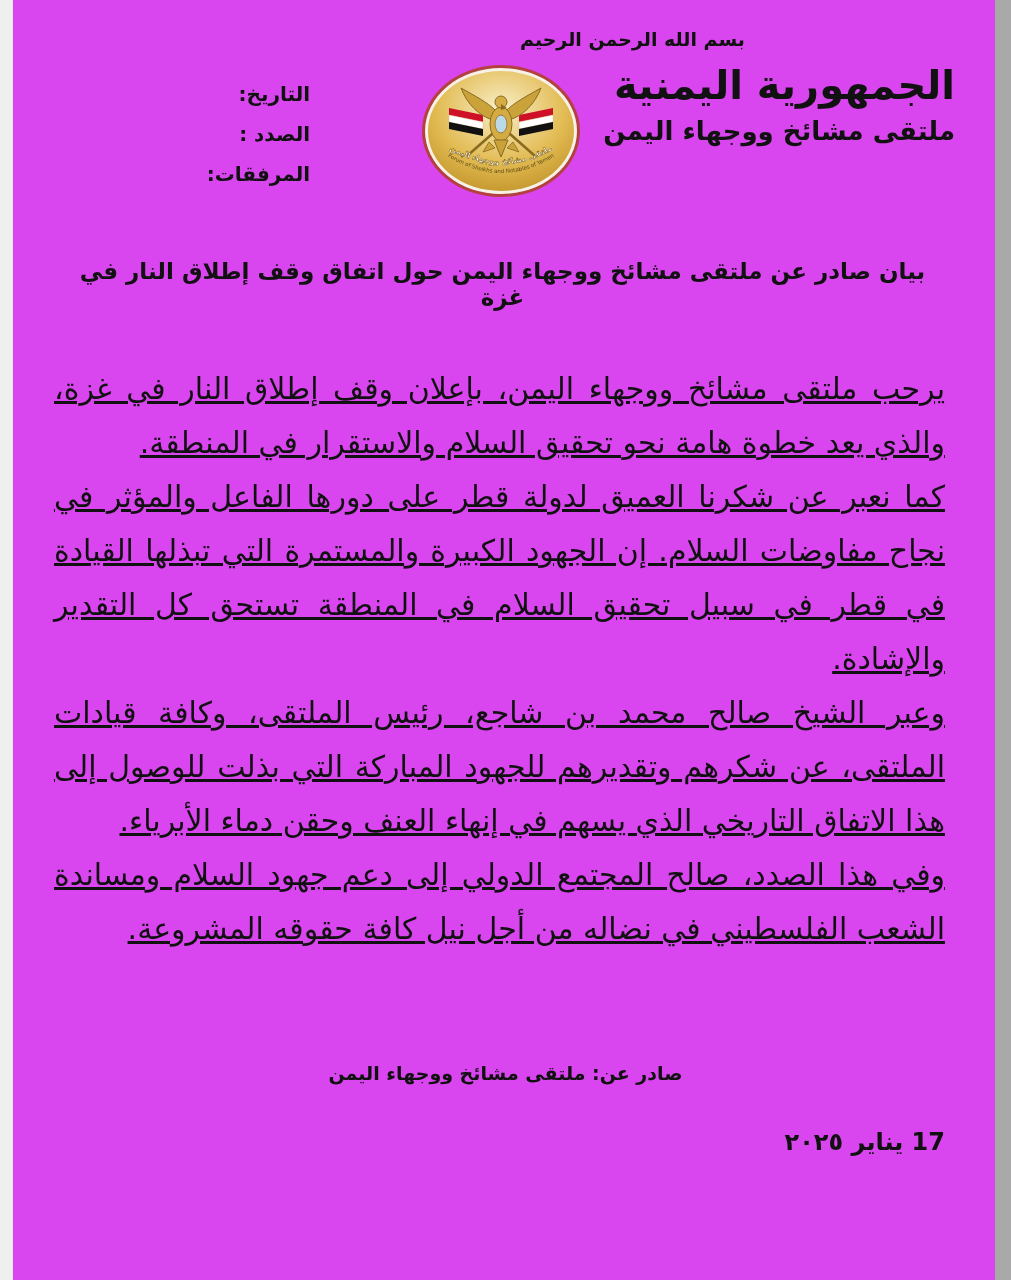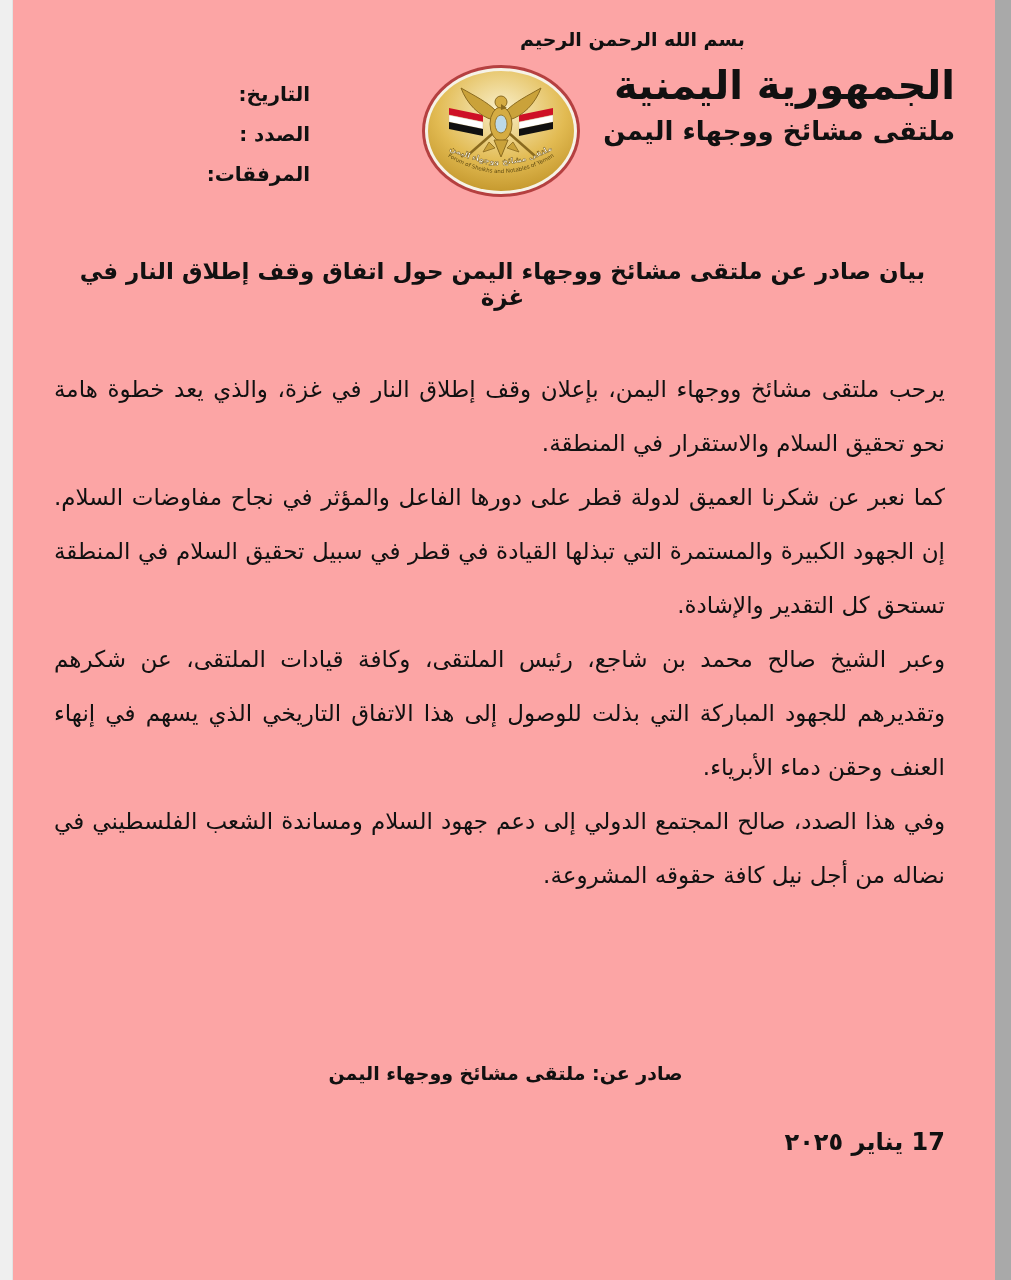--- a/index.html
+++ b/index.html
@@ -4,21 +4,21 @@
 <style>
   html, body {
     margin: 0;
     padding: 0;
     background: #ffffff;
   }
   .page {
     position: relative;
     width: 1011px;
     height: 1280px;
-    background: #fca5a5;
+    background: #d946ef;
     overflow: hidden;
     direction: rtl;
     font-family: "DejaVu Sans", sans-serif;
     color: #111111;
   }
   
   .scan-edge-right {
     position: absolute;
     top: 0; right: 0;
     width: 16px; height: 100%;
@@ -84,23 +84,24 @@
     text-align: center;
     font-weight: bold;
     font-size: 23px;
   }
   
   .body-text {
     position: absolute;
     top: 362px;
     left: 54px;
     right: 66px;
-    font-size: 23px;
+    font-size: 30px;
     line-height: 54px;
     text-align: justify;
+    text-decoration: underline;
   }
   .body-text p { margin: 0; }
   
   .issued-by {
     position: absolute;
     top: 1062px;
     left: 66px;
     right: 66px;
     text-align: center;
     font-weight: bold;

